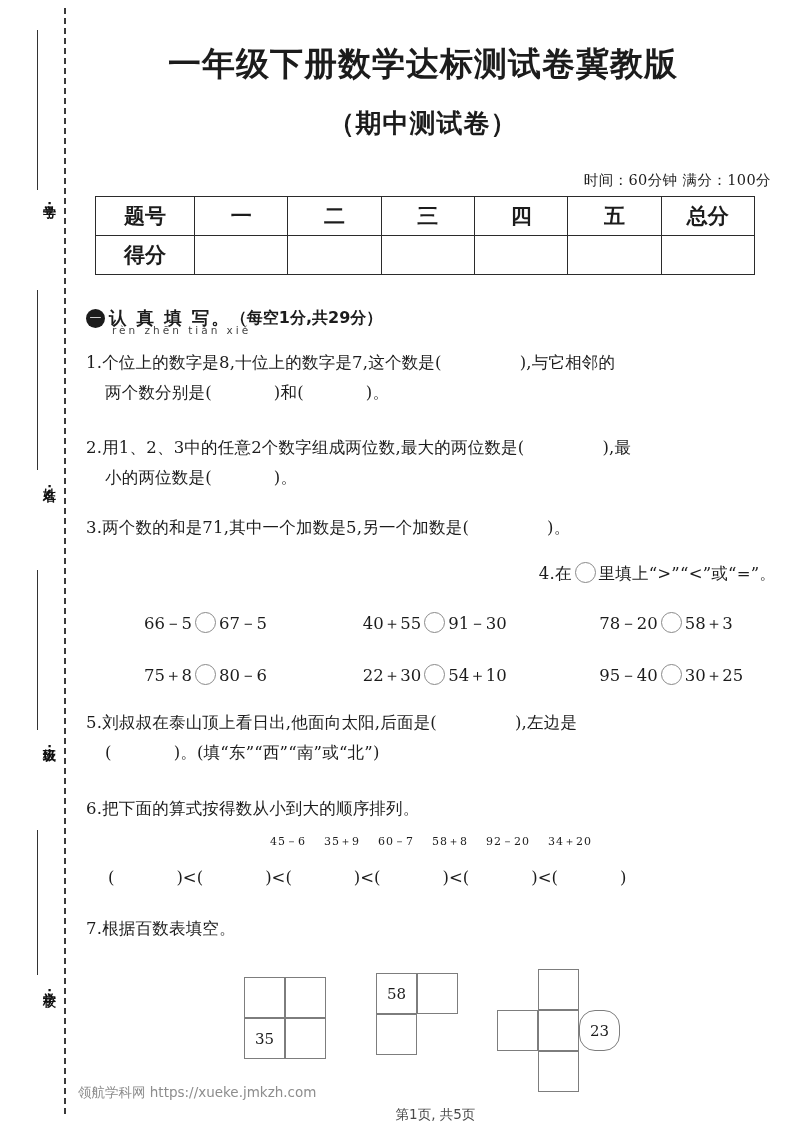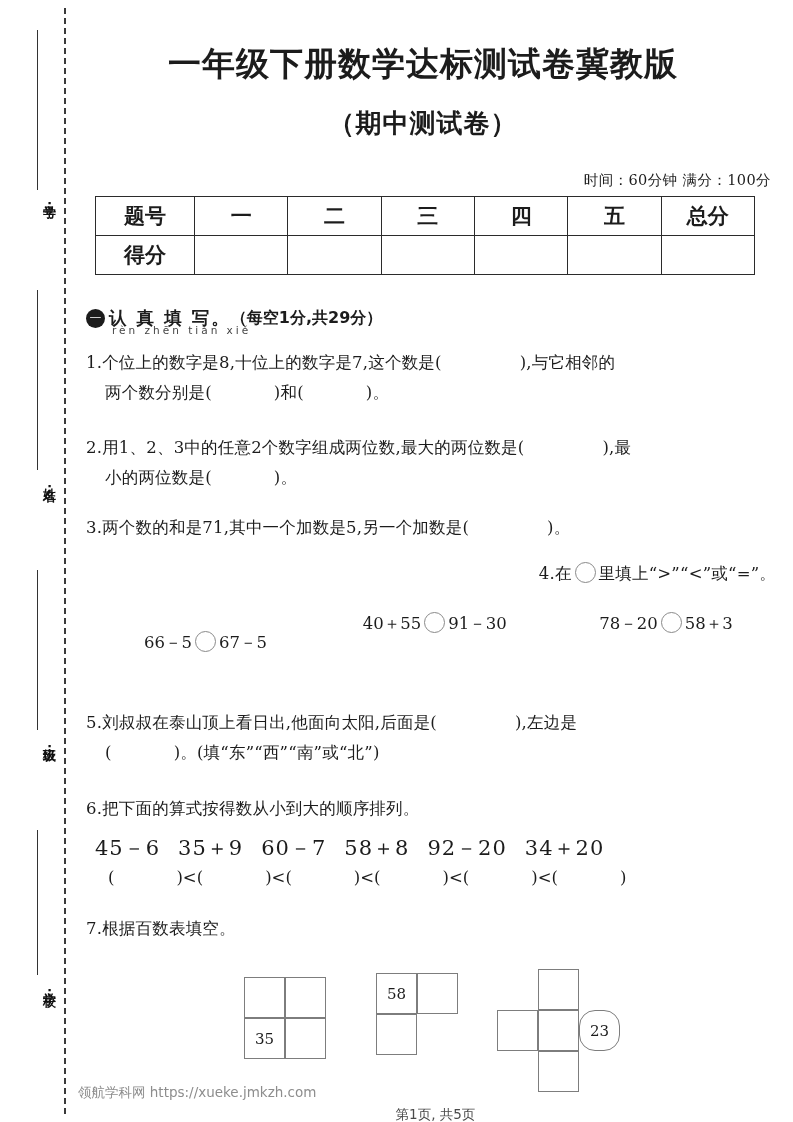--- a/index.html
+++ b/index.html
@@ -187,31 +187,31 @@
 
   
   .cmp-row {
     position: absolute;
     left: 8px;
     width: 690px;
     display: flex;
     font-size: 16.5px;
   }
   .cmp-cell { width: 233px; text-align: left; white-space: nowrap; }
-  .cmp-cell:nth-child(1) { padding-left: 58px; margin-top: 19px; }
+  .cmp-cell:nth-child(1) { padding-left: 58px; }
   .cmp-cell:nth-child(2) { padding-left: 42px; }
   .cmp-cell:nth-child(3) { padding-left: 60px; }
 
   
   .expr-line {
     position: absolute;
     left: 8px;
     width: 690px;
-    text-align: left;
-    font-size: 21px;
+    text-align: center;
+    font-size: 11px;
     letter-spacing: 1px;
     white-space: nowrap;
   }
   .expr-line span { margin: 0 9px; }
   .order-line {
     position: absolute;
     left: 8px;
     width: 690px;
     font-size: 16.5px;
     white-space: nowrap;
@@ -346,20 +346,31 @@
       <span>66－5</span><span class="circ"></span><span>67－5</span>
     </span>
     <span class="cmp-cell">
       <span>40＋55</span><span class="circ"></span><span>91－30</span>
     </span>
     <span class="cmp-cell">
       <span>78－20</span><span class="circ"></span><span>58＋3</span>
     </span>
   </div>
 
+  <div class="cmp-row" style="top:648px;">
+    <span class="cmp-cell">
+      <span>75＋8</span><span class="circ"></span><span>80－6</span>
+    </span>
+    <span class="cmp-cell">
+      <span>22＋30</span><span class="circ"></span><span>54＋10</span>
+    </span>
+    <span class="cmp-cell">
+      <span>95－40</span><span class="circ"></span><span>30＋25</span>
+    </span>
+  </div>
 
   <div class="q" style="top:692px;">
     <span class="ln">
       <span>5.</span><span>刘叔叔在泰山顶上看日出,他面向太阳,后面是(</span><span class="blank-lg"></span><span>),左边是</span>
     </span>
     <span class="ln indent">
       <span>(</span><span class="blank-md"></span><span>)。(填“东”“西”“南”或“北”)</span>
     </span>
   </div>
 

